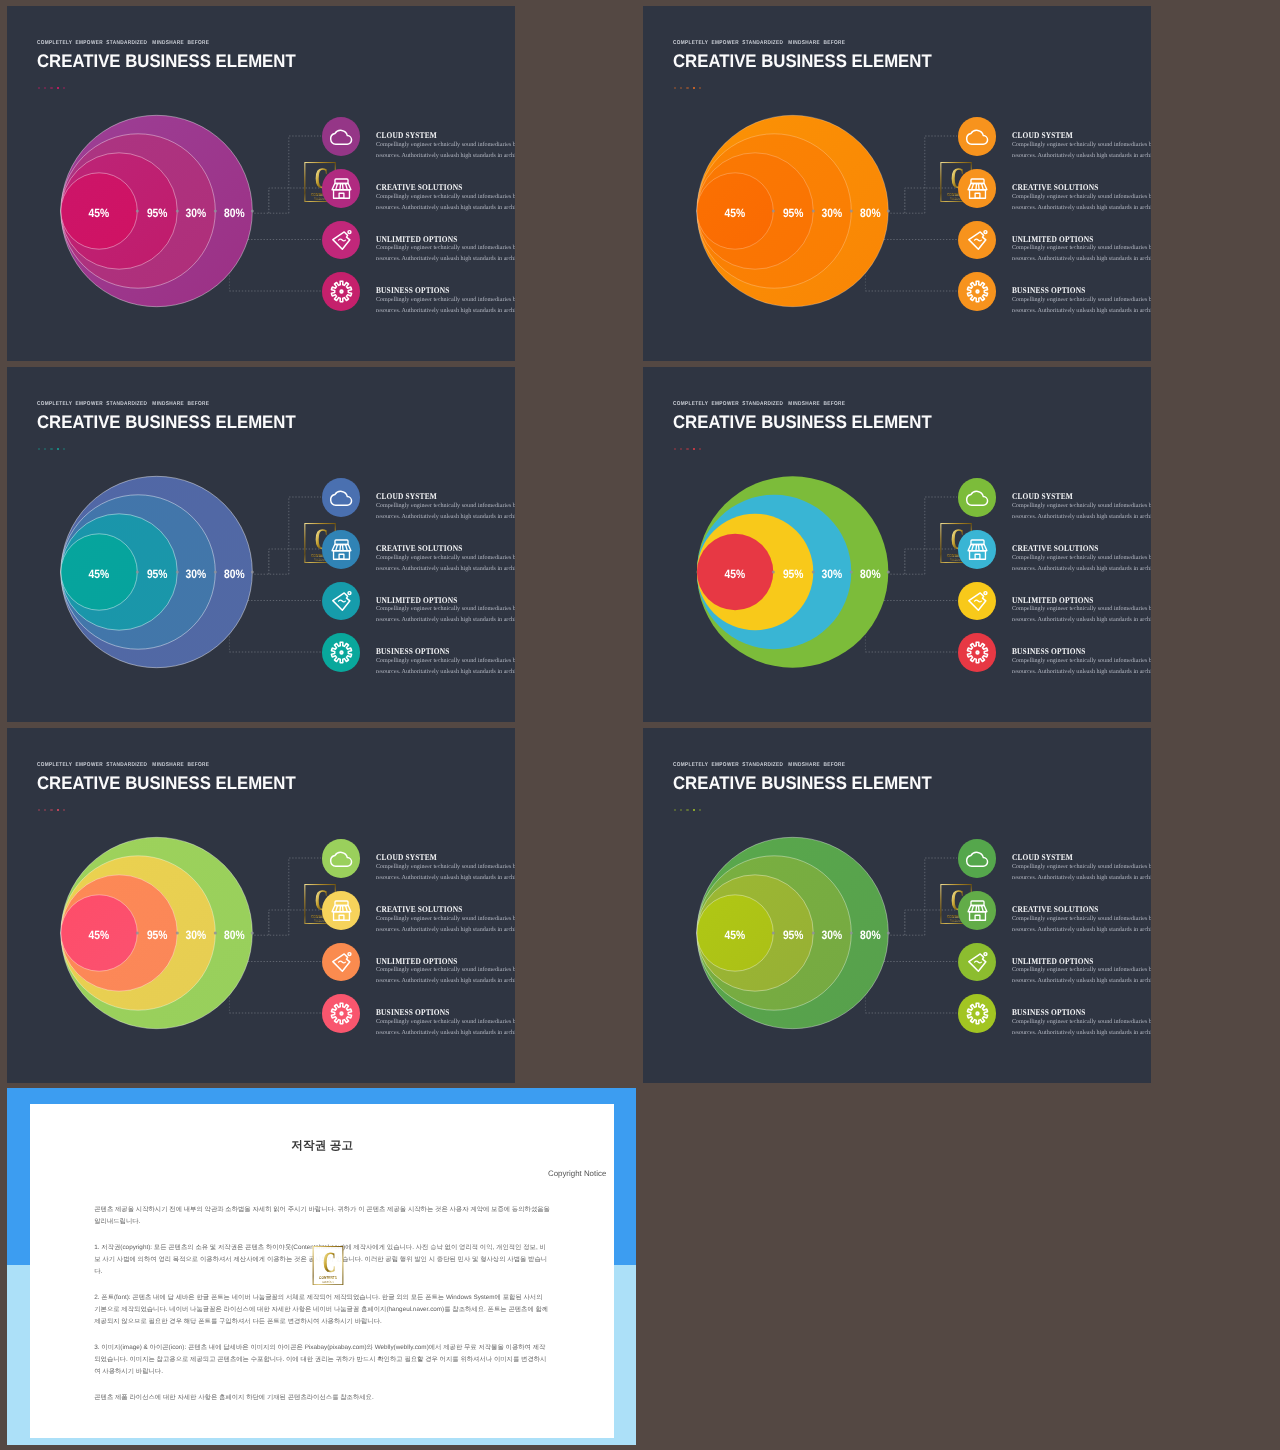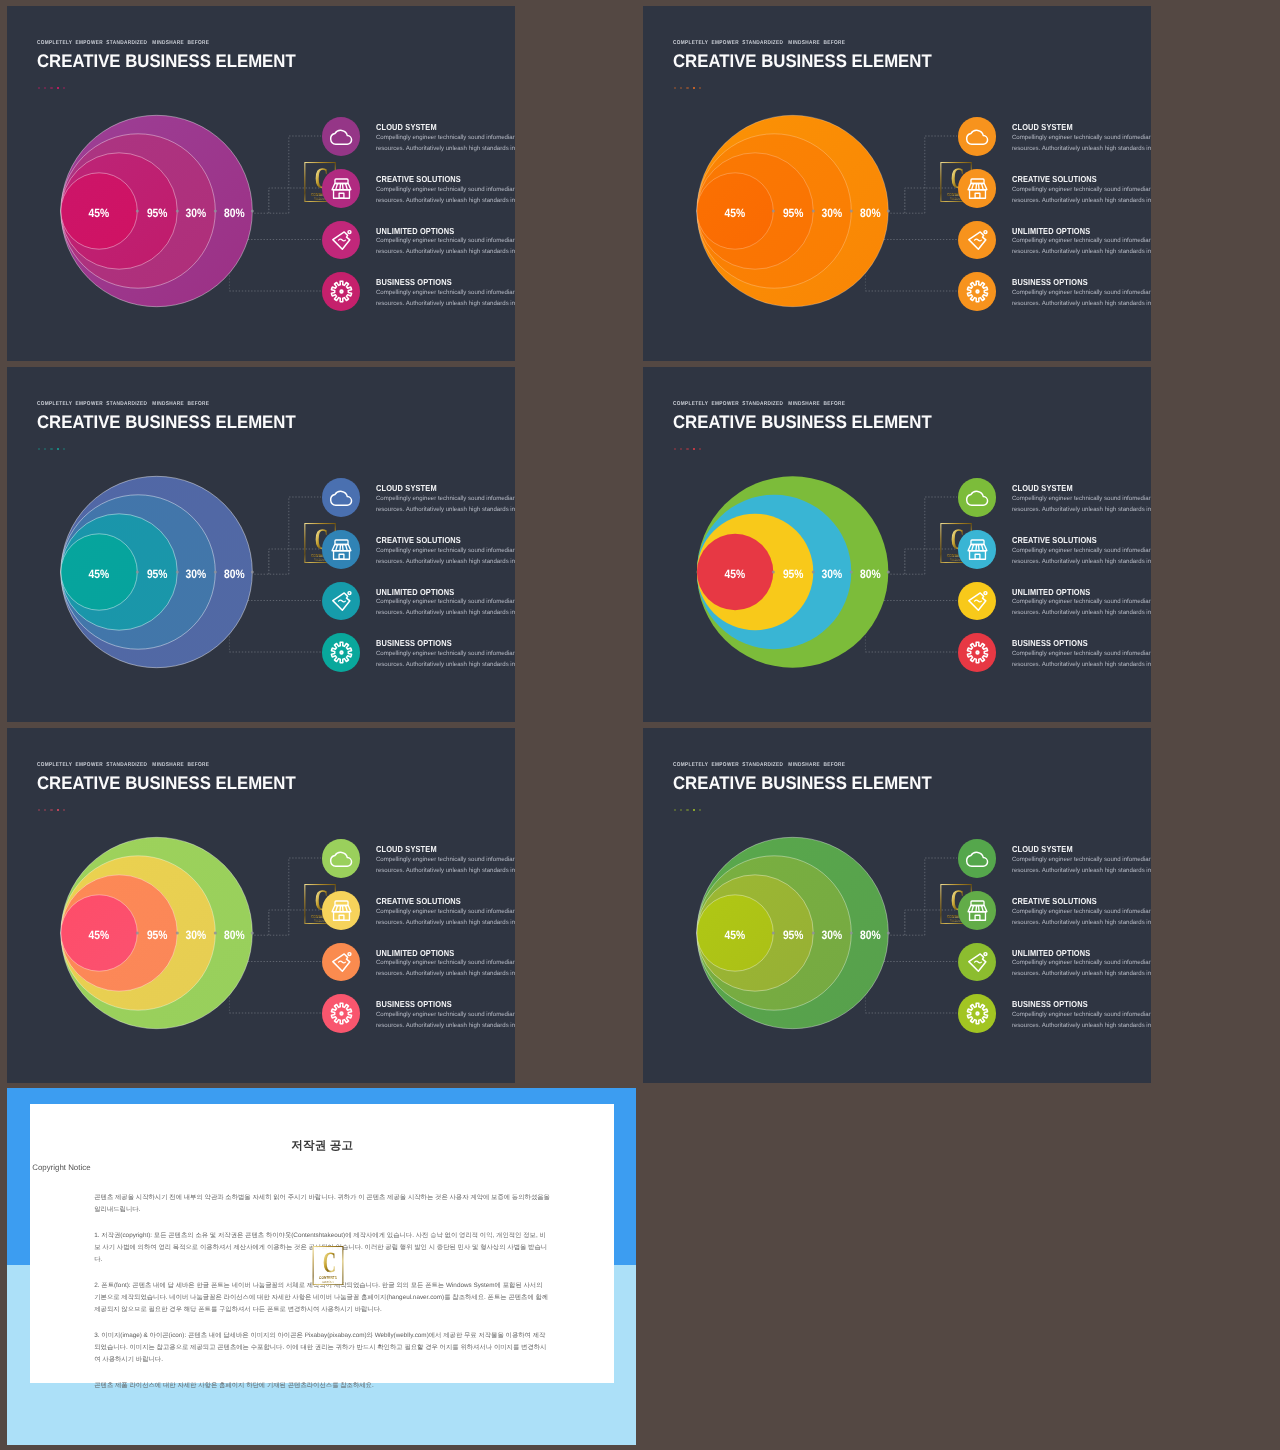--- a/index.html
+++ b/index.html
@@ -28,39 +28,39 @@
   .dots i{display:block;width:2.2px;height:2.2px;border-radius:50%;opacity:.42;}
   .dots i.on{opacity:1;}
 
   .chart{position:absolute;left:0;top:0;}
   .conn{position:absolute;left:0;top:0;}
 
   .items{position:absolute;left:314.9px;top:111.4px;}
   .row{position:relative;height:51.6px;}
   .ic{position:absolute;left:0;top:0;width:38.6px;height:38.6px;border-radius:50%;
       display:flex;align-items:center;justify-content:center;}
-  .itxt{position:absolute;left:54px;top:0px;}
+  .itxt{position:absolute;left:54px;top:8px;font-family:Liberation Serif, serif;}
   .ititle{font-size:8.73px;font-weight:700;letter-spacing:.18px;color:#f2f3f5;
           line-height:12.5px;white-space:nowrap;transform-origin:0 0;transform:scaleX(0.85);padding-top:4px;}
   .ibody{font-size:6.1px;color:#b3b7c2;line-height:11.3px;white-space:nowrap;letter-spacing:0;
          transform:translateZ(0);}
   .b1{margin-top:-1.9px}
 
   .nav{position:absolute;left:576.2px;top:327.8px;display:flex;gap:3.8px;}
 
   .wm{position:absolute;}
 
   
   .cslide{position:absolute;left:7px;top:1088px;width:629px;height:357px;
           background:#ace0f8;overflow:hidden;}
   .ctop{position:absolute;left:0;top:0;width:629px;height:177px;background:#3c9df1;}
-  .ccard{position:absolute;left:23.2px;top:16.3px;width:584.1px;height:279px;background:#fff;}
+  .ccard{position:absolute;left:23.2px;top:16.3px;width:584.1px;height:334px;background:#fff;}
   .ctitle{margin:0;padding-top:35px;text-align:center;font-size:11.6px;font-weight:700;
           color:#3a3a3a;letter-spacing:.1px;}
-  .csub{margin:2px;padding-top:7px;text-align:left;font-size:7.9px;color:#555;}
+  .csub{margin:8px;padding-top:7px;text-align:right;font-size:7.9px;color:#555;}
   .cbody{margin:0 auto;padding-top:18px;width:456px;}
   .cpara{font-size:6.35px;line-height:11.8px;color:#5c5c5c;margin:0 0 14.5px 0;
          text-align:left;letter-spacing:0;word-break:break-all;}
   .cwm{position:absolute;}
 </style>
 </head>
 <body>
 
 <div class="grid">
 <section class="slide sp0">

